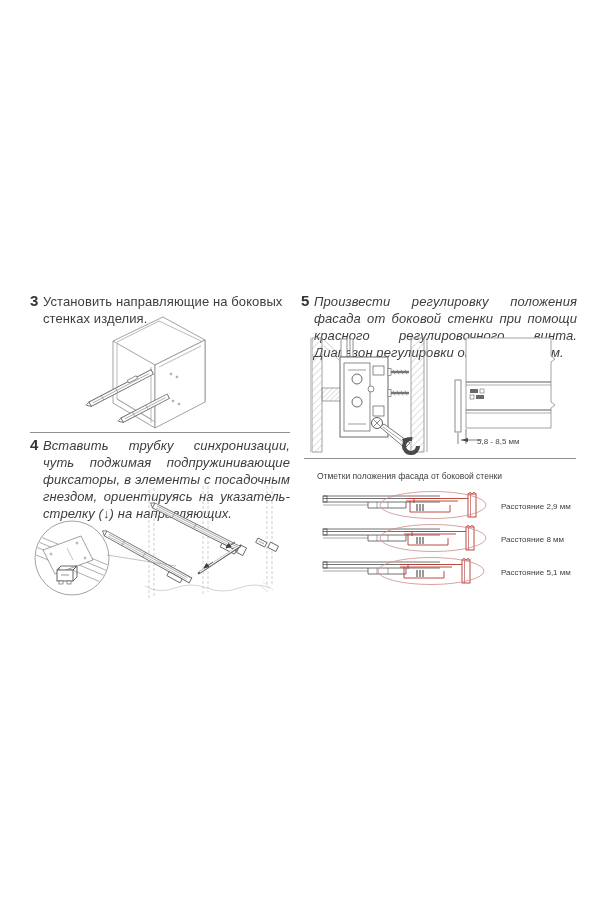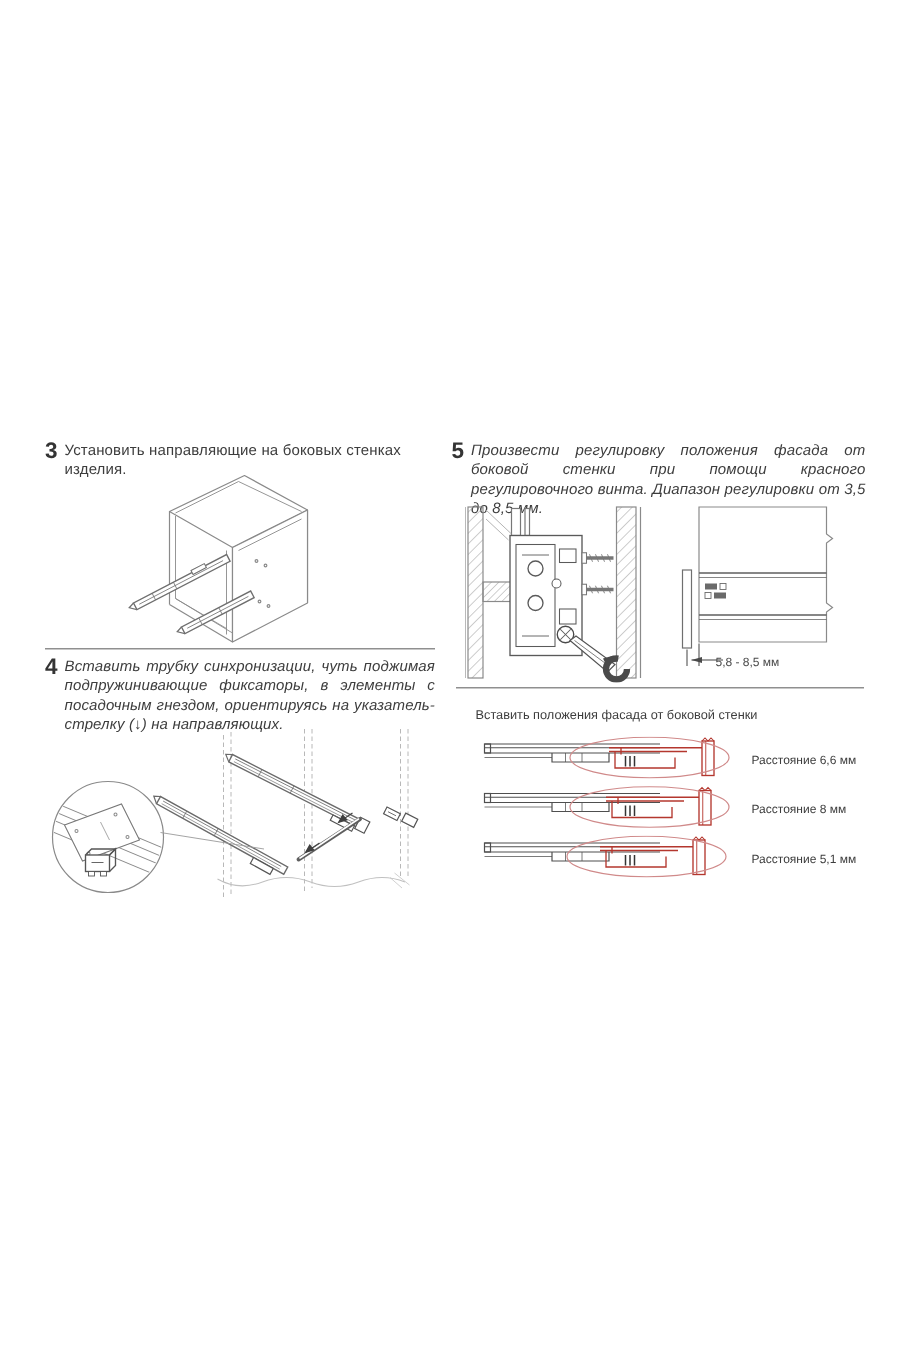--- a/index.html
+++ b/index.html
@@ -9,21 +9,21 @@
     color:#3d3d3d;
     -webkit-font-smoothing:antialiased;
   }
   .page{position:relative;width:600px;height:900px;background:#fff;overflow:hidden;}
   .step{position:absolute;display:flex;}
   .step-num{
     font-size:15px;font-weight:bold;line-height:1;width:13px;flex:0 0 13px;
     margin-top:-1px;color:#343434;
   }
   .step-text{
-    flex:1;font-size:10px;line-height:1.3;color:#3d3d3d;
+    flex:1;font-size:13px;line-height:1.3;color:#3d3d3d;
     letter-spacing:.1px;
   }
   .just{text-align:justify;font-style:italic;}
   .divider{position:absolute;border-top:1px solid #8f8f8f;height:0;}
   .diagram{position:absolute;}
   .markings-title{
     position:absolute;left:317px;top:471px;font-size:8.5px;color:#3d3d3d;
   }
   .marking-rows{
     position:absolute;left:304px;top:491px;width:285px;
@@ -287,21 +287,21 @@
       <line x1="6" y1="99" x2="6" y2="110"></line>
       <line x1="14" y1="95" x2="14" y2="110"></line>
       <line x1="9" y1="106" x2="30" y2="106"></line>
       <polygon points="9,106 16,104 16,108" fill="#4a4a4a" stroke="none"></polygon>
     </g>
   </svg>
   <span class="dim-label">5,8 - 8,5 мм</span>
 
   <div class="divider" style="left:304px;top:458px;width:272px;"></div>
 
-  <div class="markings-title">Вставить положения фасада от боковой стенки</div>
+  <div class="markings-title">Отметки положения фасада от боковой стенки</div>
 
   <div class="marking-rows">
 
     <div class="marking-row">
       <svg width="168" height="30" viewBox="0 0 168 30">
         <g stroke="#4f4f4f" stroke-width="0.8" fill="none">
           <line x1="3" y1="5" x2="120" y2="5"></line>
             <line x1="3" y1="7.5" x2="120" y2="7.5"></line>
           <rect x="3" y="5" width="4" height="6"></rect>
           <line x1="3" y1="11" x2="120" y2="11"></line>
@@ -319,21 +319,21 @@
           <line x1="148.5" y1="3" x2="148.5" y2="26" stroke-width="0.6"></line>
           <path d="M146,3 l2,-2 l2,2 l2,-2 l2,2" stroke-width="0.7"></path>
         </g>
         <g stroke="#333333" stroke-width="1">
           <line x1="97" y1="13" x2="97" y2="20"></line>
             <line x1="100" y1="13" x2="100" y2="20"></line>
             <line x1="103" y1="13" x2="103" y2="20"></line>
         </g>
         <ellipse cx="113" cy="14" rx="53" ry="13.5" fill="none" stroke="#d08a8a" stroke-width="0.8"></ellipse>
       </svg>
-      <span class="marking-label">Расстояние 6,6 мм</span>
+      <span class="marking-label">Расстояние 2,9 мм</span>
     </div>
 
     <div class="marking-row">
       <svg width="168" height="30" viewBox="0 0 168 30">
         <g stroke="#4f4f4f" stroke-width="0.8" fill="none">
           <line x1="3" y1="5" x2="120" y2="5"></line>
             <line x1="3" y1="7.5" x2="120" y2="7.5"></line>
           <rect x="3" y="5" width="4" height="6"></rect>
           <line x1="3" y1="11" x2="120" y2="11"></line>
           <path d="M48,11 L48,17 L86,17 L86,11"></path>

